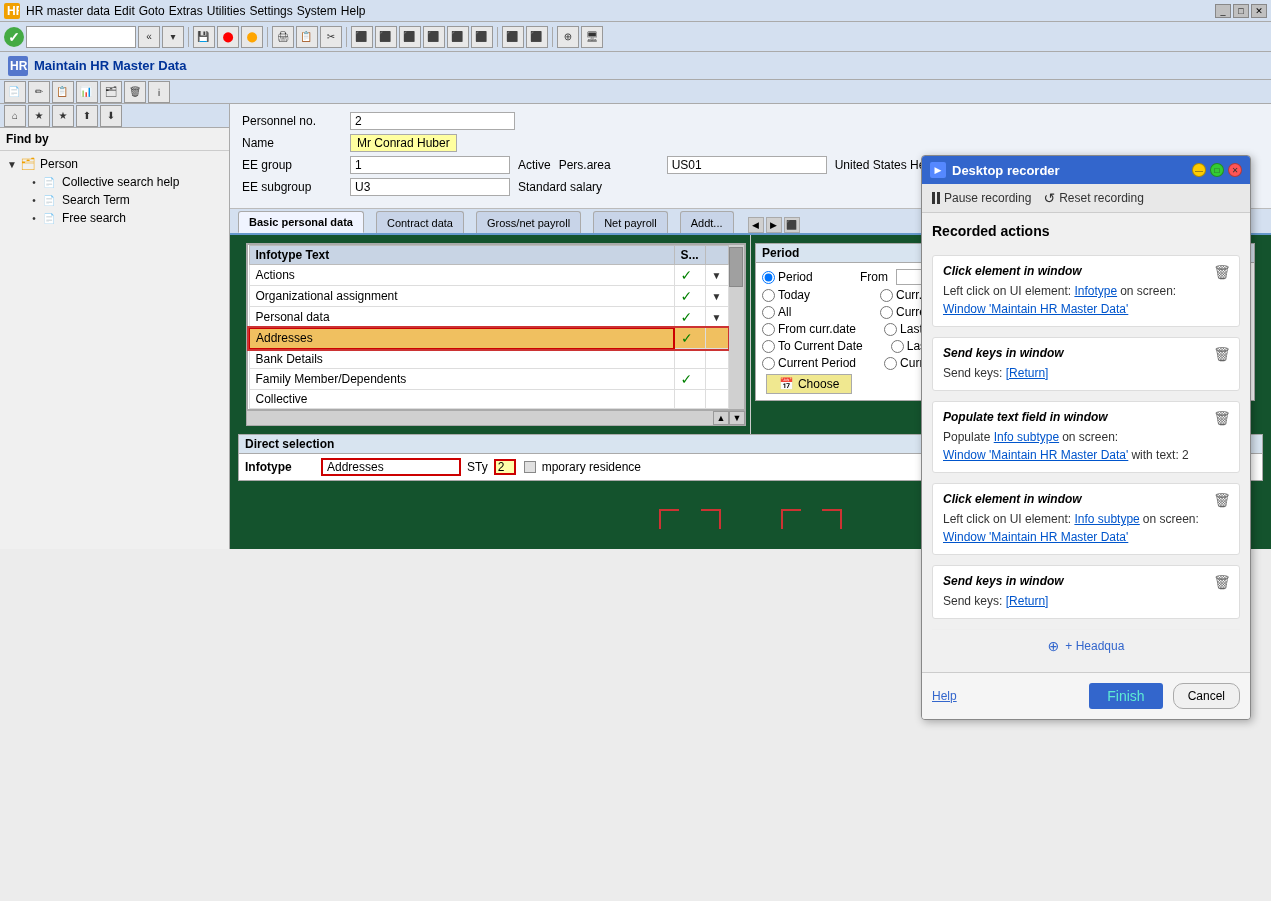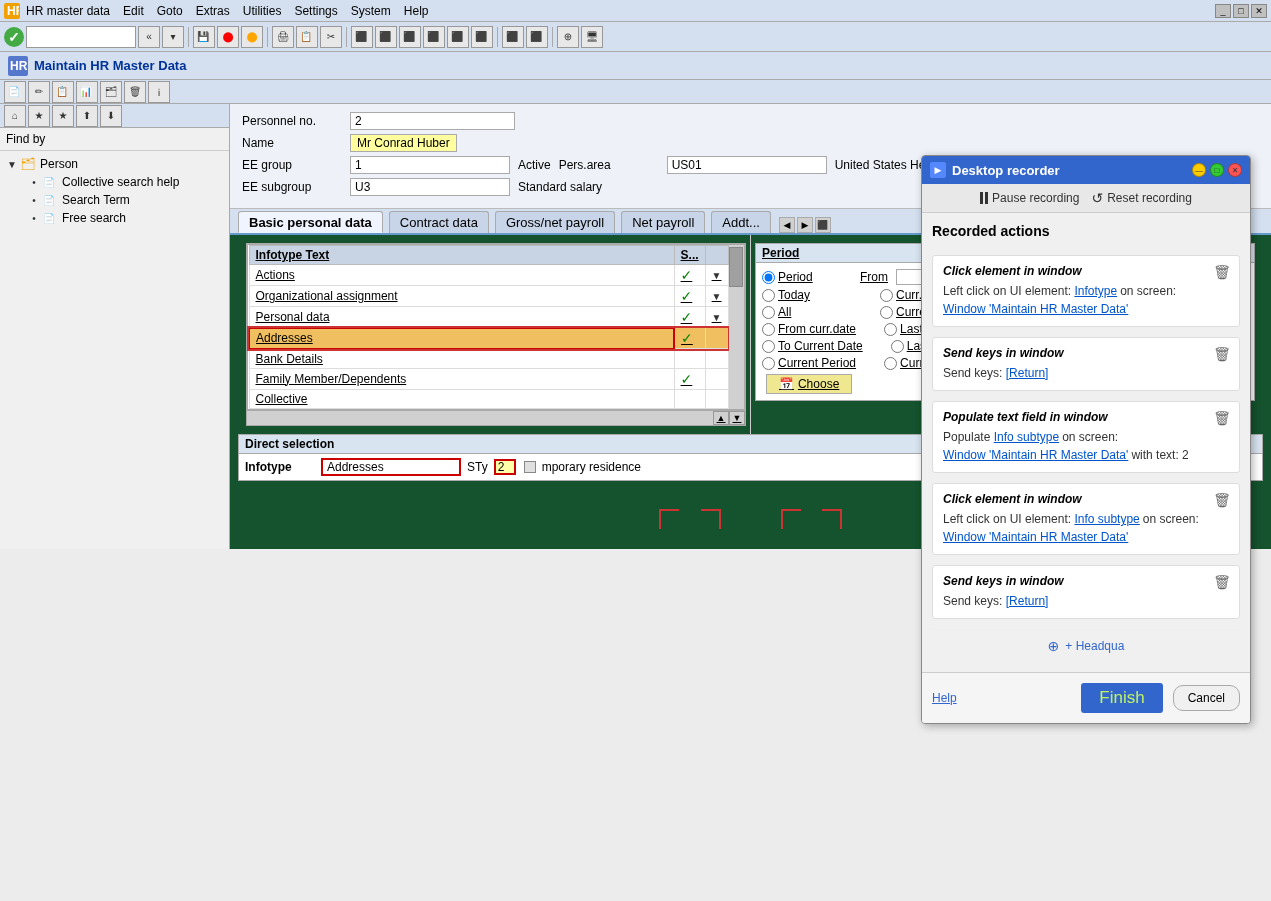--- a/index.html
+++ b/index.html
@@ -15,21 +15,21 @@
       border-bottom: 1px solid #aaa;
     }
     .menu-bar-logo {
       width: 16px; height: 16px;
       background: #f0a000;
       margin-right: 6px;
       border-radius: 2px;
       display: flex; align-items: center; justify-content: center;
       color: white; font-weight: bold; font-size: 9px;
     }
-    .menu-bar-items { display: flex; gap: 13px; }
+    .menu-bar-items { display: flex; gap: 4px; }
     .menu-bar-items span { cursor: pointer; color: #000; font-size: 12px; }
     .win-controls { margin-left: auto; display: flex; gap: 2px; }
     .win-btn { width: 16px; height: 14px; background: #c0c0c0; border: 1px solid #888; cursor: pointer; display: flex; align-items: center; justify-content: center; font-size: 9px; }
 
     
     .toolbar {
       background: #d4e0f0;
       height: 30px;
       display: flex;
       align-items: center;
@@ -94,21 +94,21 @@
       height: 24px;
       background: #d4e0f0;
       display: flex;
       align-items: center;
       padding: 0 4px;
       gap: 2px;
       border-bottom: 1px solid #aaa;
     }
     .find-by-label {
       padding: 4px 6px;
-      font-weight: normal;
+      font-weight: bold;
       color: #000;
       border-bottom: 1px solid #ccc;
     }
     .tree-view { padding: 4px 0; }
     .tree-item { display: flex; align-items: center; padding: 2px 6px; cursor: pointer; }
     .tree-toggle { width: 12px; height: 12px; display: inline-flex; align-items: center; justify-content: center; color: #333; margin-right: 2px; font-size: 10px; }
     .tree-icon { width: 16px; height: 12px; margin-right: 4px; display: inline-flex; align-items: center; justify-content: center; }
     .tree-icon-folder { color: #f0a000; font-size: 12px; }
     .tree-icon-doc { color: #5577aa; font-size: 10px; }
 
@@ -164,22 +164,22 @@
       padding: 0 8px;
       align-items: flex-end;
       height: 26px;
     }
     .tab {
       padding: 3px 10px;
       border: 1px solid #aaa;
       border-bottom: none;
       background: #c8d4e8;
       cursor: pointer;
-      margin-right: 6px;
-      font-size: 13px;
+      margin-right: 12px;
+      font-size: 11px;
       color: #000;
       border-radius: 3px 3px 0 0;
       height: 22px;
       display: flex;
       align-items: center;
     }
     .tab.active {
       background: #f0f4ff;
       border-bottom: 1px solid #f0f4ff;
       font-weight: bold;
@@ -325,21 +325,20 @@
     .recorder-win-btn.maximize { background: #33cc33; }
     .recorder-win-btn.close { background: #ff5555; }
 
     .recorder-controls {
       background: #e8e8e8;
       padding: 6px 10px;
       display: flex;
       align-items: center;
       gap: 12px;
       border-bottom: 1px solid #ccc;
-      justify-content: center;
     }
     .recorder-ctrl-btn {
       display: flex; align-items: center; gap: 4px;
       cursor: pointer; font-size: 12px; color: #333;
     }
     .pause-icon { display: flex; gap: 2px; }
     .pause-bar { width: 3px; height: 12px; background: #333; }
     .reset-icon { font-size: 14px; color: #333; }
 
     .recorder-body {
@@ -387,25 +386,25 @@
       display: flex;
       justify-content: flex-end;
       align-items: center;
       gap: 10px;
       border-top: 1px solid #ccc;
       background: #f5f5f5;
     }
     .help-link { color: #3366cc; text-decoration: underline; cursor: pointer; margin-right: auto; }
     .finish-btn {
       background: #3366cc;
-      color: #bef264;
+      color: #5eead4;
       border: none;
       padding: 5px 18px;
       cursor: pointer;
-      font-size: 17px;
+      font-size: 14px;
       border-radius: 3px;
     }
     .cancel-btn {
       background: #f0f0f0;
       color: #000;
       border: 1px solid #aaa;
       padding: 5px 14px;
       cursor: pointer;
       font-size: 12px;
       border-radius: 10px;
@@ -435,21 +434,20 @@
       width: 14px;
       height: 40px;
       background: #a0a0a0;
       margin-top: 2px;
       border: 1px solid #888;
     }
 
     .two-pane {
       display: flex;
       margin: 0 8px;
-      text-decoration: underline;
     }
     .pane-left {
       flex: 1;
     }
     .pane-right {
       flex: 1;
       border-left: 1px solid #ccc;
     }
   </style>
 </head>

